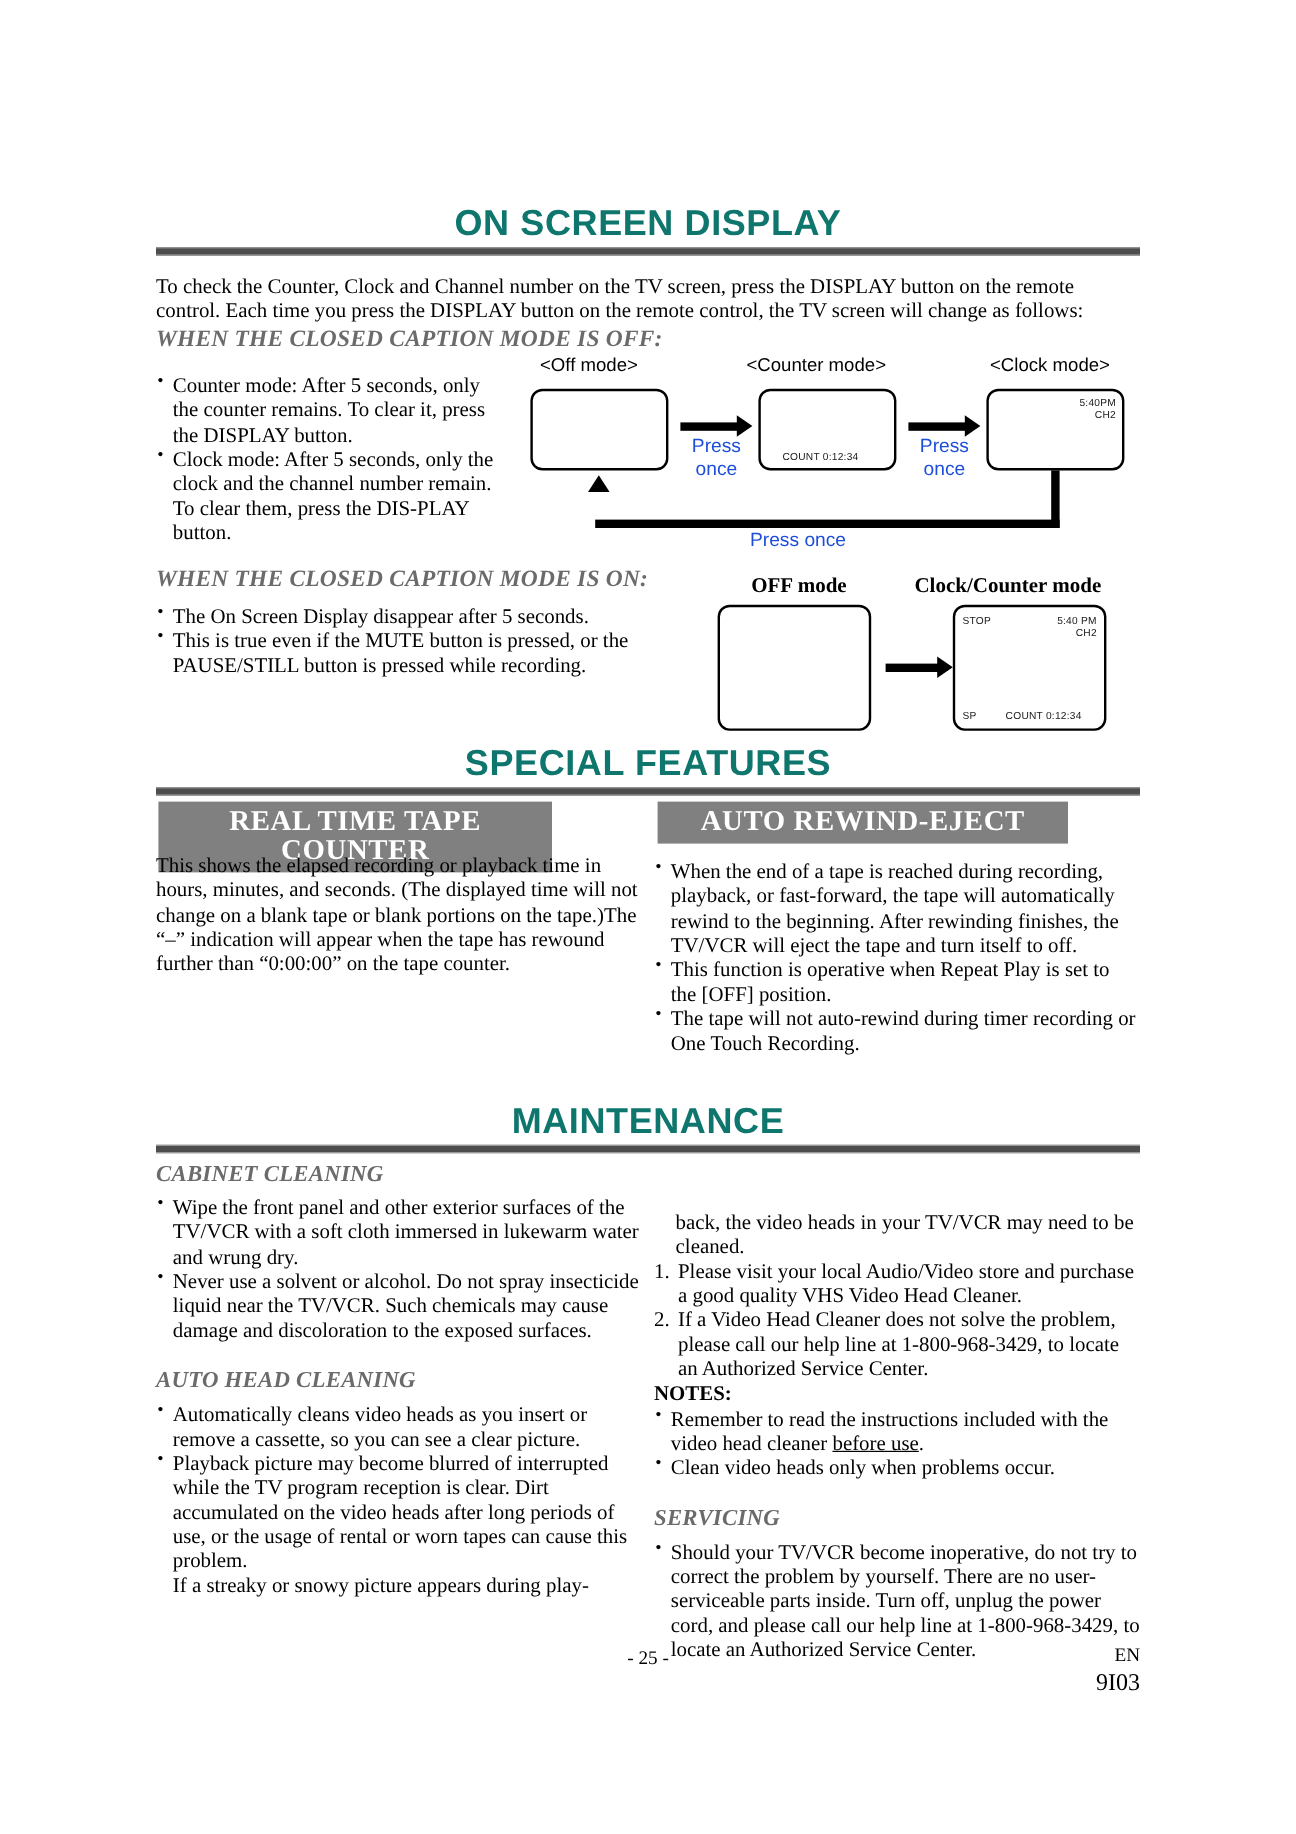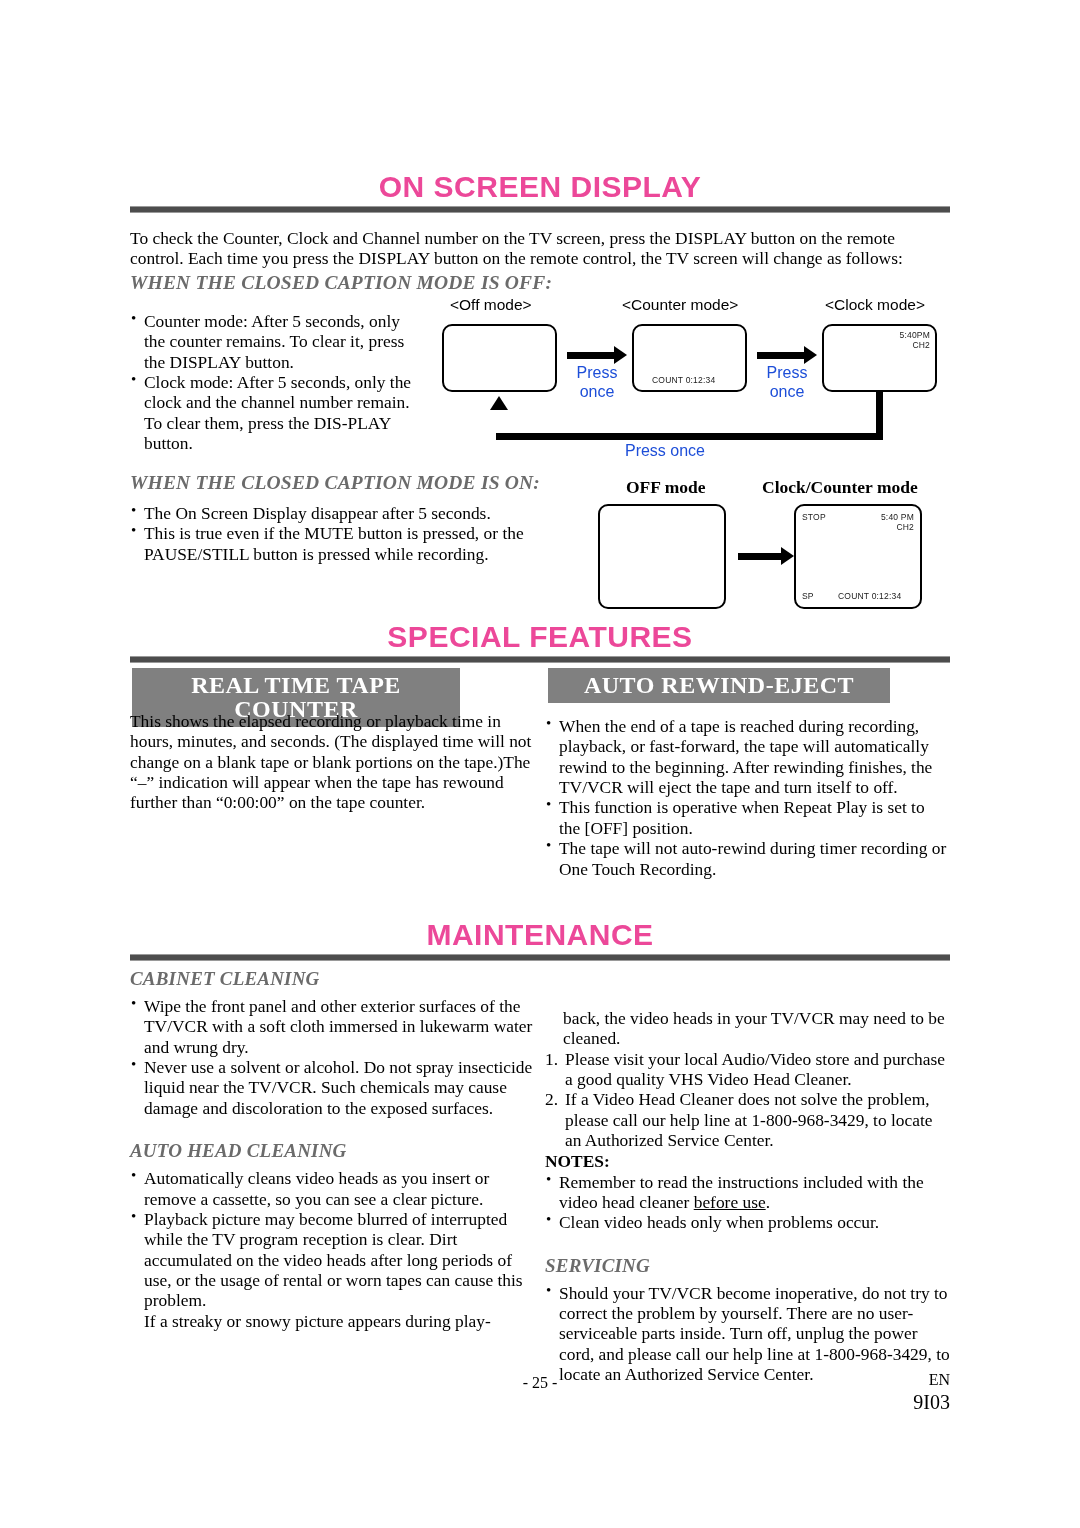--- a/index.html
+++ b/index.html
@@ -23,21 +23,21 @@
     height: 1528px;
   }
 
   
   .big-title {
     text-align: center;
     font-family: "Liberation Sans", sans-serif;
     font-weight: bold;
     font-size: 30px;
     letter-spacing: 0.5px;
-    color: #ec4899;
+    color: #0f766e;
     line-height: 1.0;
   }
   .title-rule {
     height: 5px;
     background: #4d4d4d;
     border-top: 1px solid #9a9a9a;
     border-bottom: 1px solid #9a9a9a;
     margin-top: 4px;
   }
 

